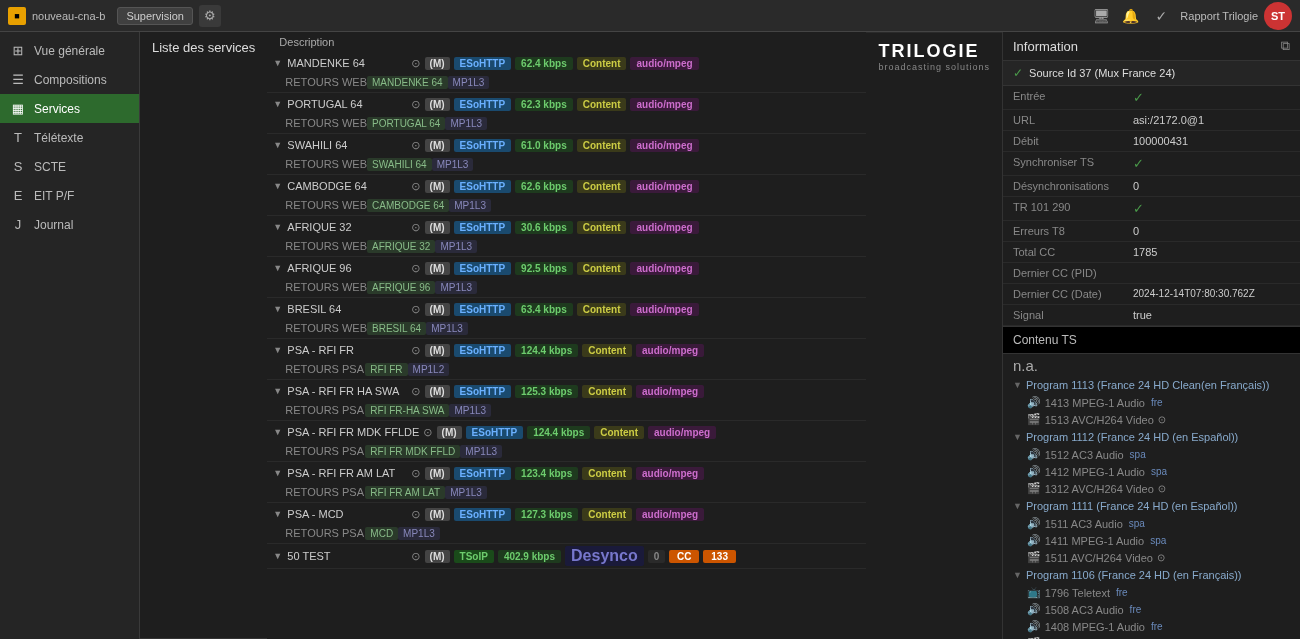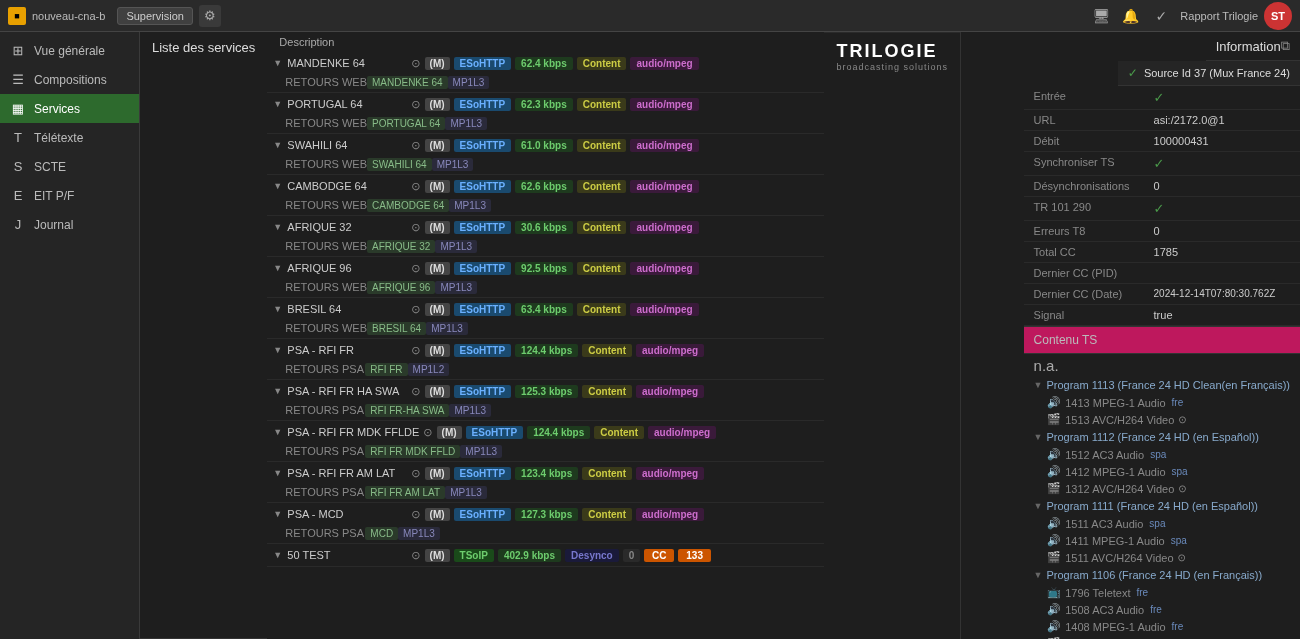--- a/index.html
+++ b/index.html
@@ -48,45 +48,45 @@
     .service-name { color: #ccc; font-size: 11px; min-width: 120px; }
     .service-icons { display: flex; gap: 2px; color: #888; font-size: 11px; }
     .badge { padding: 1px 5px; border-radius: 2px; font-size: 10px; font-weight: bold; }
     .badge-m { background: #444; color: #ddd; }
     .badge-protocol { background: #1a4a6e; color: #6ab0ff; padding: 1px 6px; border-radius: 2px; font-size: 10px; }
     .badge-kbps { background: #1e3a1e; color: #6dcc6d; padding: 1px 6px; border-radius: 2px; font-size: 10px; }
     .badge-content { background: #3a3a1a; color: #cccc44; padding: 1px 6px; border-radius: 2px; font-size: 10px; }
     .badge-audio { background: #3a1a3a; color: #cc6dcc; padding: 1px 6px; border-radius: 2px; font-size: 10px; }
     .badge-cc { background: #cc5500; color: #fff; padding: 1px 6px; border-radius: 2px; font-size: 10px; min-width: 30px; text-align: center; }
     .badge-cc-val { background: #cc5500; color: #fff; padding: 1px 8px; border-radius: 2px; font-size: 10px; }
-    .badge-desynco { background: #1a1a3a; color: #7777cc; padding: 1px 6px; border-radius: 2px; font-size: 10px; }
+    .badge-desynco { background: #1a1a3a; color: #7777cc; padding: 1px 6px; border-radius: 2px; font-size: 16px; }
     .badge-zero { background: #2a2a2a; color: #888; padding: 1px 6px; border-radius: 2px; font-size: 10px; }
 
     .sub-badge { padding: 1px 5px; border-radius: 2px; font-size: 10px; }
     .sub-name { background: #2a3a2a; color: #88bb88; }
     .sub-codec { background: #2a2a3a; color: #8888bb; }
 
     
-    .info-panel { width: 340px; background: #1e1e1e; border-left: 1px solid #333; display: flex; flex-direction: column; overflow: hidden; flex-shrink: 0; align-items: flex-end; }
+    .info-panel { width: 298px; background: #1e1e1e; border-left: 1px solid #333; display: flex; flex-direction: column; overflow: hidden; flex-shrink: 0; }
     .info-header { padding: 6px 10px; font-size: 13px; color: #ddd; border-bottom: 1px solid #333; display: flex; align-items: center; justify-content: space-between; flex-shrink: 0; }
     .info-source { display: flex; align-items: center; gap: 6px; padding: 5px 10px; background: #252525; border-bottom: 1px solid #333; flex-shrink: 0; }
     .check-icon { color: #4a9a4a; font-size: 12px; }
     .source-text { color: #ddd; font-size: 11px; }
 
     .info-content { flex: 1; overflow-y: auto; padding: 0; }
     .info-content::-webkit-scrollbar { width: 5px; }
     .info-content::-webkit-scrollbar-track { background: #1a1a1a; }
     .info-content::-webkit-scrollbar-thumb { background: #444; }
 
     .info-row { display: flex; padding: 4px 10px; border-bottom: 1px solid #2a2a2a; align-items: flex-start; }
     .info-label { color: #888; font-size: 11px; min-width: 120px; }
     .info-value { color: #ccc; font-size: 11px; flex: 1; }
     .info-value.check { color: #4a9a4a; font-size: 13px; }
 
-    .contenu-header { padding: 6px 10px; font-size: 12px; color: #bbb; border-top: 1px solid #333; border-bottom: 1px solid #333; background: #be185d; }
+    .contenu-header { padding: 6px 10px; font-size: 12px; color: #bbb; border-top: 1px solid #333; border-bottom: 1px solid #333; background: #000000; }
 
     .tree-item { padding: 3px 10px 2px 10px; font-size: 15px; color: #aaa; }
     .tree-program { padding: 3px 10px; font-size: 11px; color: #999; display: flex; align-items: center; gap: 4px; }
     .tree-program-label { color: #88aacc; }
     .tree-child { padding: 2px 10px 2px 24px; font-size: 11px; color: #888; display: flex; align-items: center; gap: 4px; }
     .tree-expand { color: #666; font-size: 9px; cursor: pointer; }
     .lang-tag { color: #6a8abb; font-size: 10px; margin-left: 2px; }
   </style>
 </head>
 <body>

